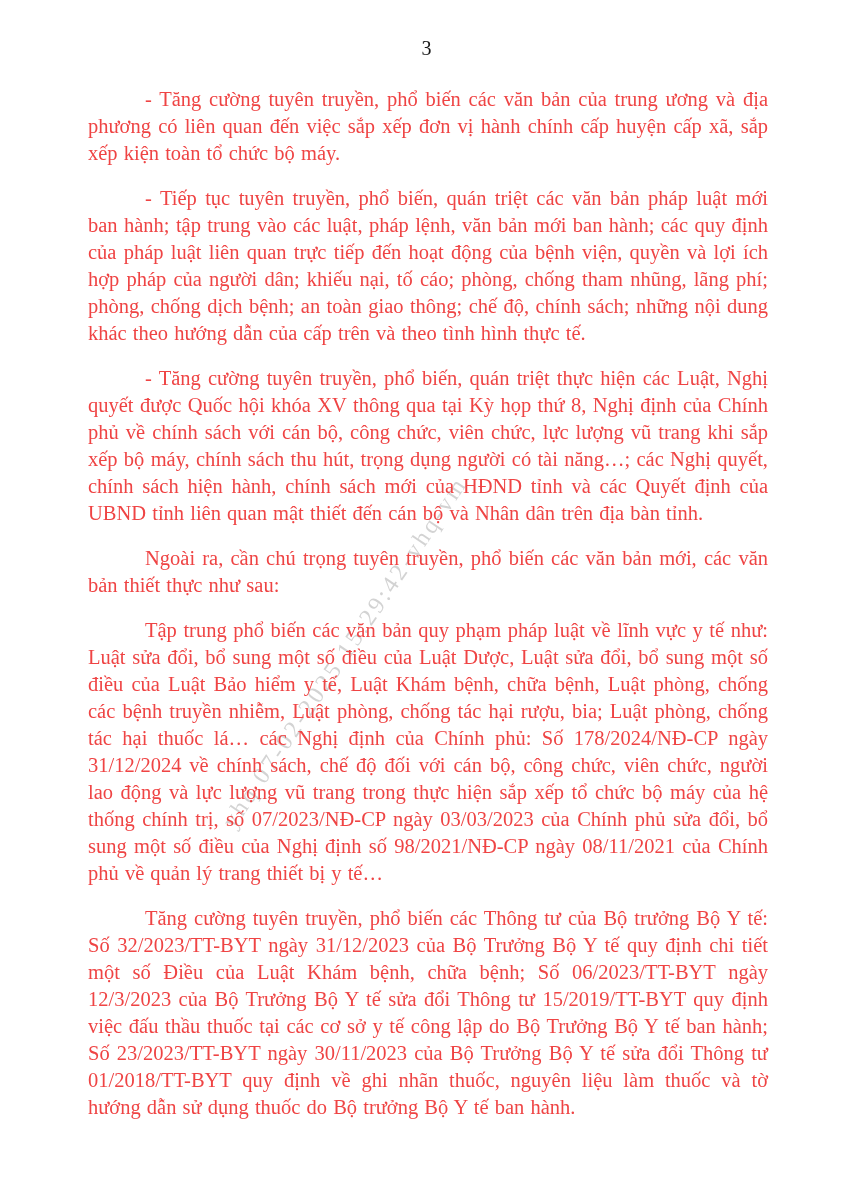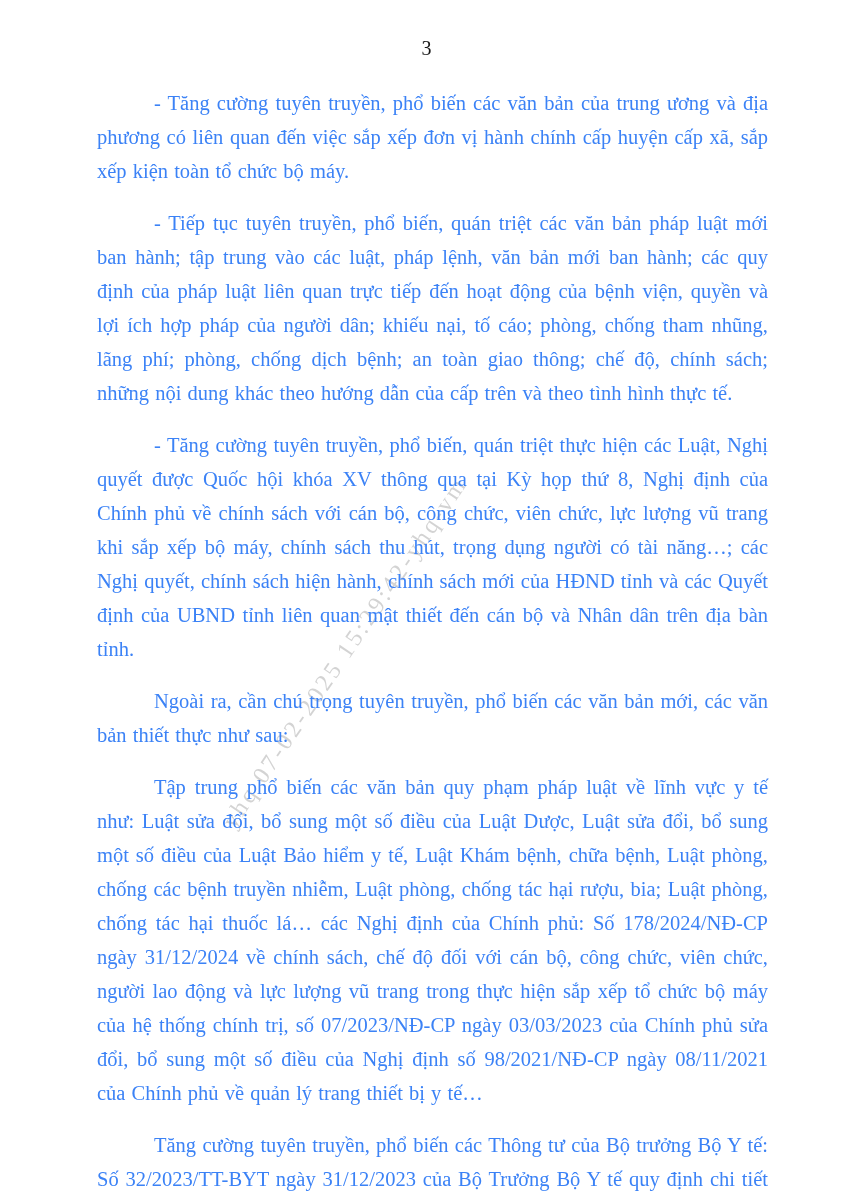--- a/index.html
+++ b/index.html
@@ -24,26 +24,26 @@
     z-index: 2;
   }
   .page-number {
     text-align: center;
     font-size: 20px;
     line-height: 24px;
     margin: 0 0 26px 0;
     color: #181818;
   }
   .body-text p {
-    margin: 0 0 18px 12px;
+    margin: 0 0 18px 3px;
     text-indent: 57px;
     text-align: justify;
     font-size: 20.5px;
-    line-height: 34px;
-    color: #3b82f6;
+    line-height: 27px;
+    color: #ef4444;
     word-spacing: 1px;
   }
   .watermark {
     position: absolute;
     left: 228px;
     top: 812px;
     transform: rotate(-56deg);
     transform-origin: 0 50%;
     font-size: 24px;
     letter-spacing: 3px;

